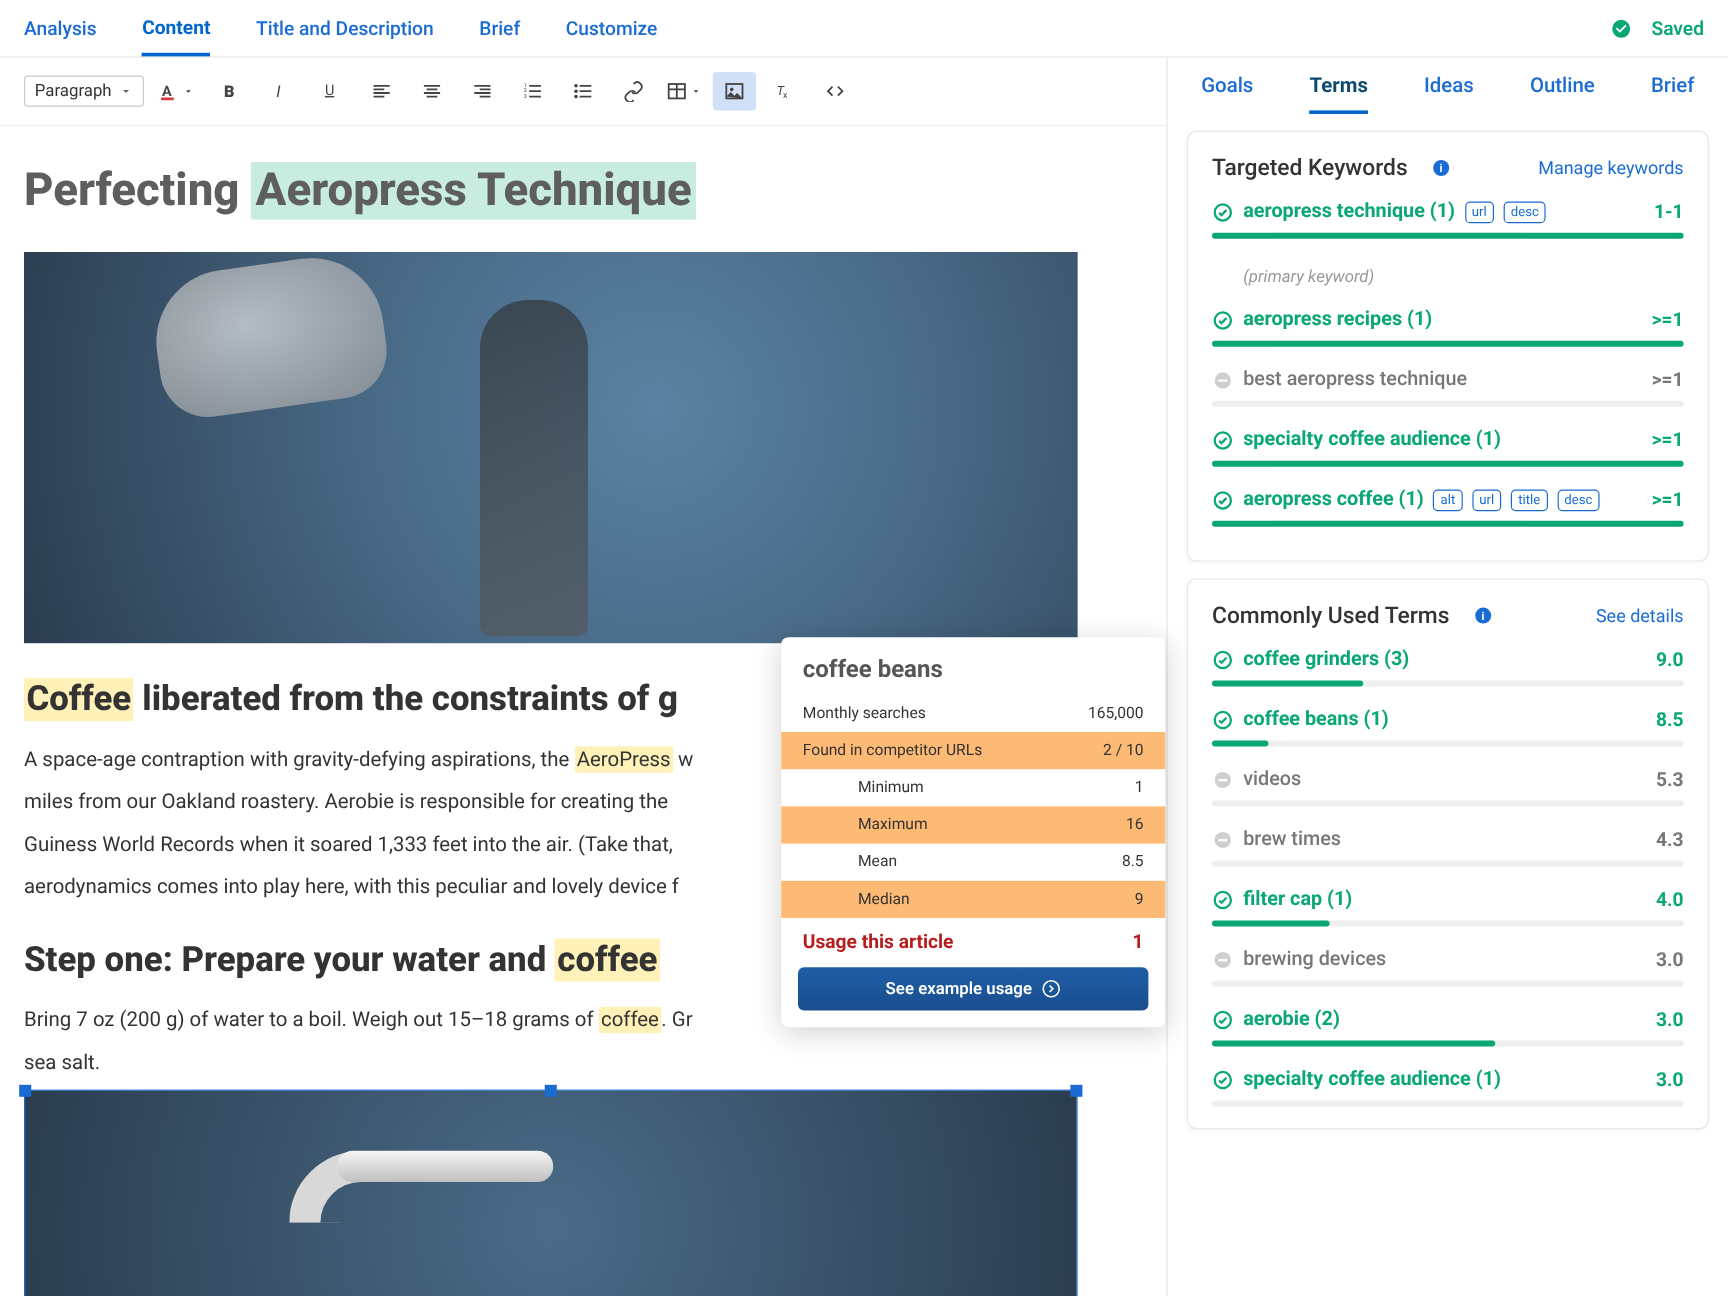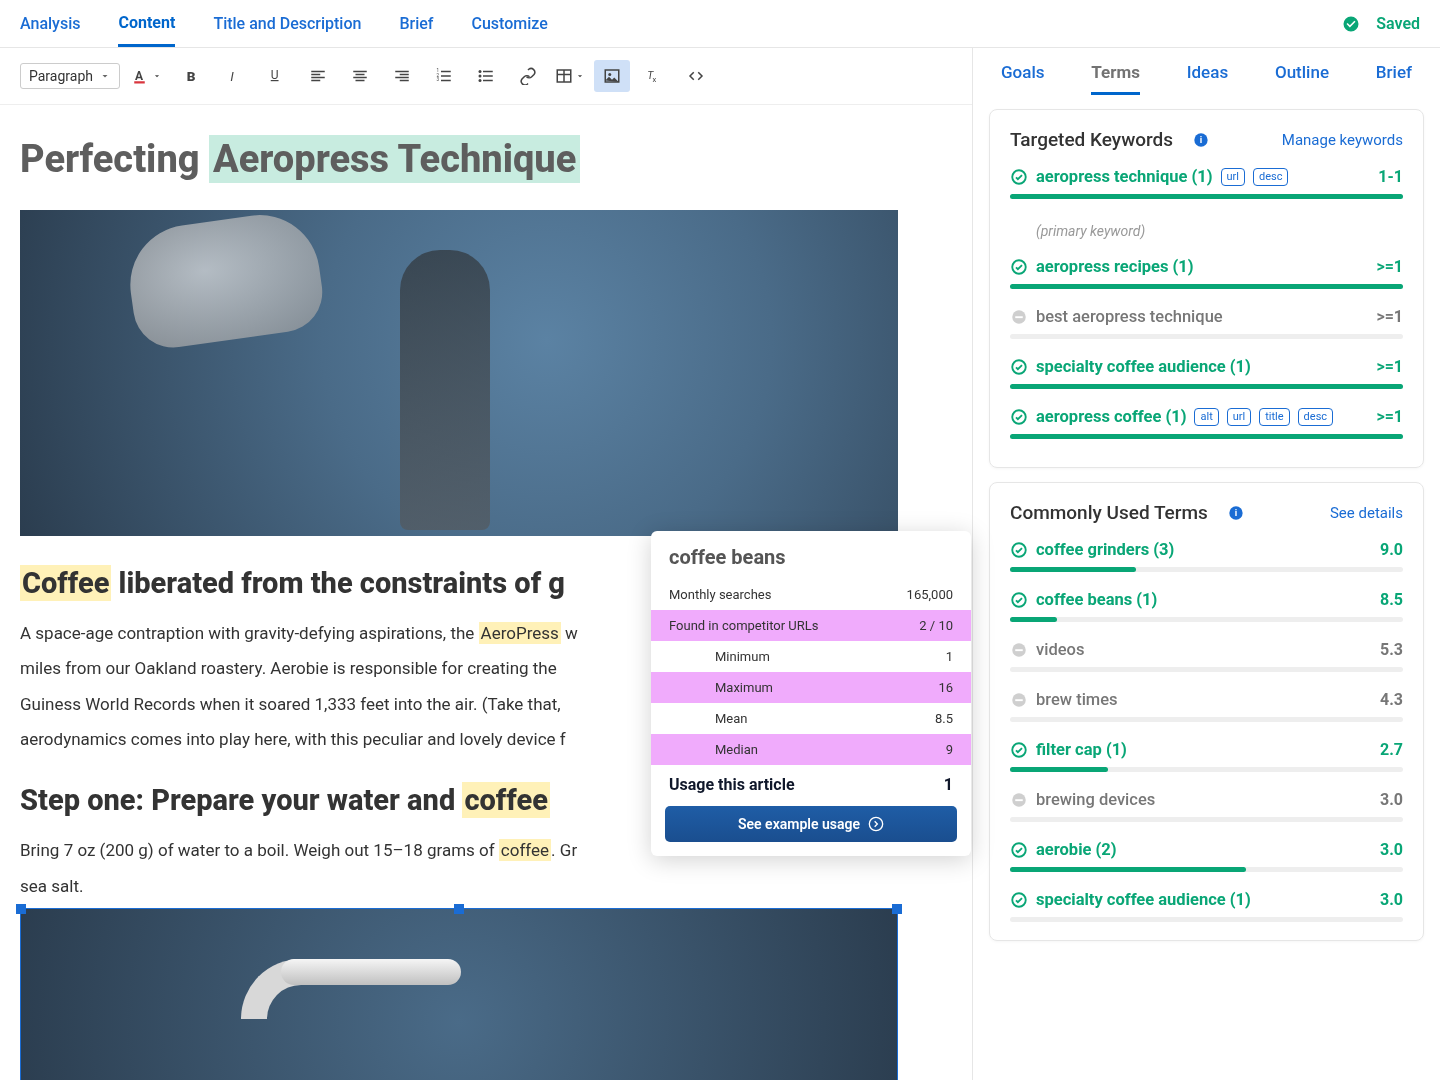--- a/index.html
+++ b/index.html
@@ -34,30 +34,30 @@
   .hl-yellow { background: #fff1b8; padding: 1px 2px; }
   .img-block { width: 878px; height: 326px; background: linear-gradient(135deg,#3b5a72,#6c8aa3); position: relative; overflow:hidden;}
   .img-block2 { width: 878px; height: 228px; background: linear-gradient(135deg,#2f4a5f,#6a8399); border: 1px solid #1a6cd4; position: relative;}
   .img-handle { position:absolute; width:10px; height:10px; background:#1a6cd4; }
   .content p { margin-bottom: 8px;}
 
   
   .popup { position: absolute; left: 651px; top: 483px; width: 320px; background:#fff; border-radius:6px; box-shadow:0 4px 24px rgba(0,0,0,.18); padding: 14px 0 14px 0; z-index: 50;}
   .popup-title { font-size: 20px; font-weight: 700; color:#555; padding: 0 18px 10px 18px;}
   .popup-row { display:flex; justify-content:space-between; padding: 8px 18px; font-size:13px; color:#333;}
-  .popup-row.alt { background:#f0abfc;}
+  .popup-row.alt { background:#fdba74;}
   .popup-row.indent { padding-left: 64px;}
-  .popup-usage { display:flex; justify-content:space-between; padding: 10px 18px 12px 18px; color:#0f172a; font-weight:700; font-size:16px;text-align:center;}
+  .popup-usage { display:flex; justify-content:space-between; padding: 10px 18px 12px 18px; color:#b91c1c; font-weight:700; font-size:16px;text-align:center;}
   .popup-btn { margin: 0 14px; background: linear-gradient(#1f5da6,#1a4e8f); color:#fff; text-align:center; padding:10px 0; border-radius:5px; font-weight:600; cursor:pointer; display:flex; align-items:center; justify-content:center; gap:8px;}
   .popup-btn svg{width:16px;height:16px;fill:#fff;}
 
   
   .side-tabs { display:flex; justify-content:space-between; padding: 14px 28px 0 28px;}
   .side-tab { color:#1a6cd4; font-weight:500; font-size:17px; cursor:pointer; padding-bottom:10px;}
-  .side-tab.active { color:#737373; font-weight:700; border-bottom:3px solid #0066cc;}
+  .side-tab.active { color:#0c4a6e; font-weight:700; border-bottom:3px solid #0066cc;}
 
   .card { margin: 14px 16px; border:1px solid #e6e6e6; border-radius:8px; padding: 18px 20px 10px 20px; box-shadow:0 1px 3px rgba(0,0,0,.04);}
   .card-head { display:flex; justify-content:space-between; align-items:center; margin-bottom:16px;}
   .card-title { font-size:19px; font-weight:500; color:#333; display:flex; align-items:center; gap:20px;}
   .card-title svg{width:16px;height:16px;fill:#1a6cd4;}
   .card-link { color:#1a6cd4; font-size:15px; cursor:pointer;}
 
   .kw-row { margin-bottom: 18px;}
   .kw-head { display:flex; align-items:center; gap:8px;}
   .kw-icon { width:18px; height:18px; flex-shrink:0;}
@@ -448,21 +448,21 @@
 
   </div>
           <div class="kw-row">
     <div class="kw-head">
       <span class="kw-icon ok"><svg viewBox="0 0 24 24">
                   <circle cx="12" cy="12" r="9" fill="none" stroke="#09a676" stroke-width="2.5"></circle>
                   <path d="M8 12.5l2.5 2.5L16 9.5" fill="none" stroke="#09a676" stroke-width="2.5"></path>
                 </svg></span>
       <span class="kw-name green">filter cap  (1)</span>
 
-      <span class="kw-right green">2.7</span>
+      <span class="kw-right green">4.0</span>
     </div>
     <div class="kw-bar">
               <div class="kw-bar-fill" style="width:25%"></div>
             </div>
 
   </div>
           <div class="kw-row">
     <div class="kw-head">
       <span class="kw-icon neutral"><svg viewBox="0 0 24 24">
                   <circle cx="12" cy="12" r="9" fill="#cfcfcf"></circle>

